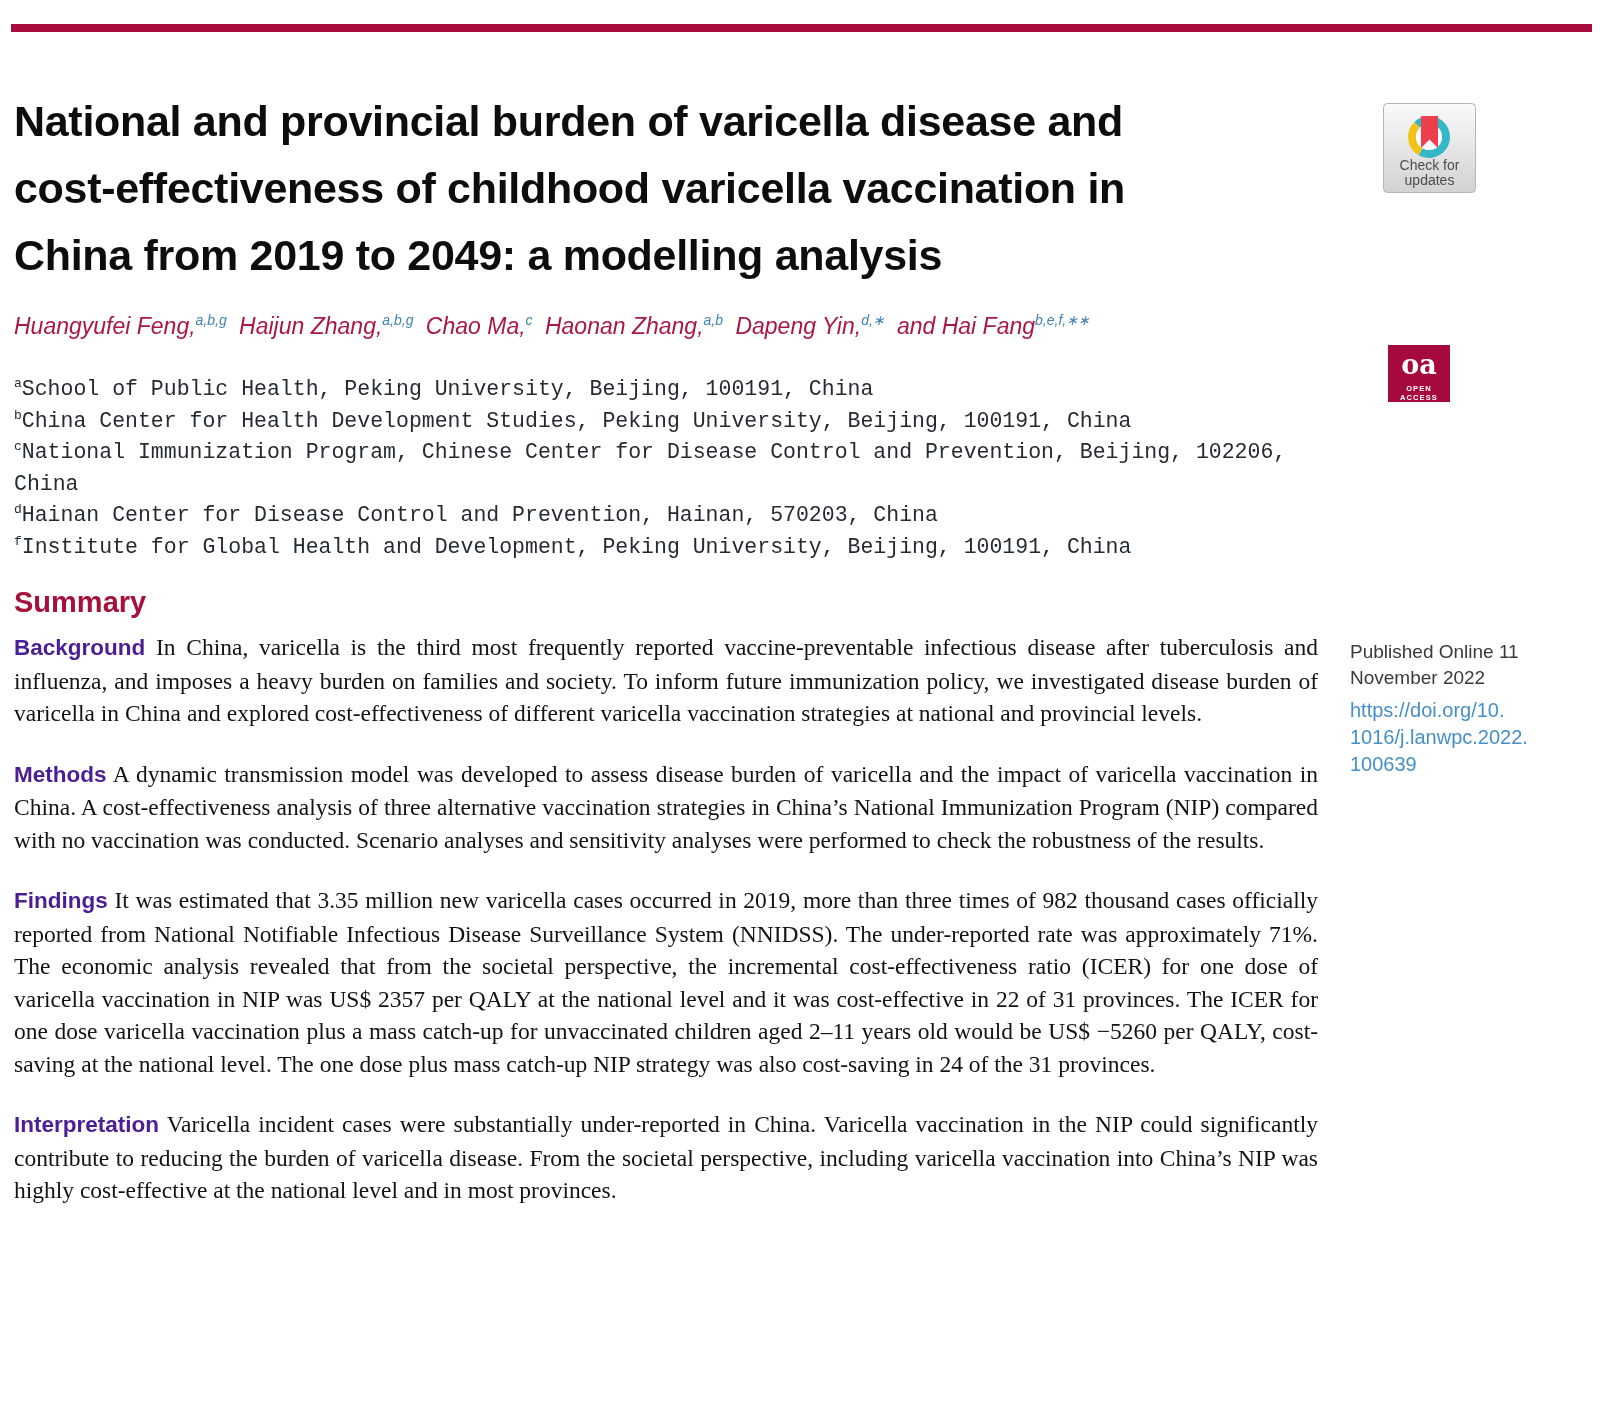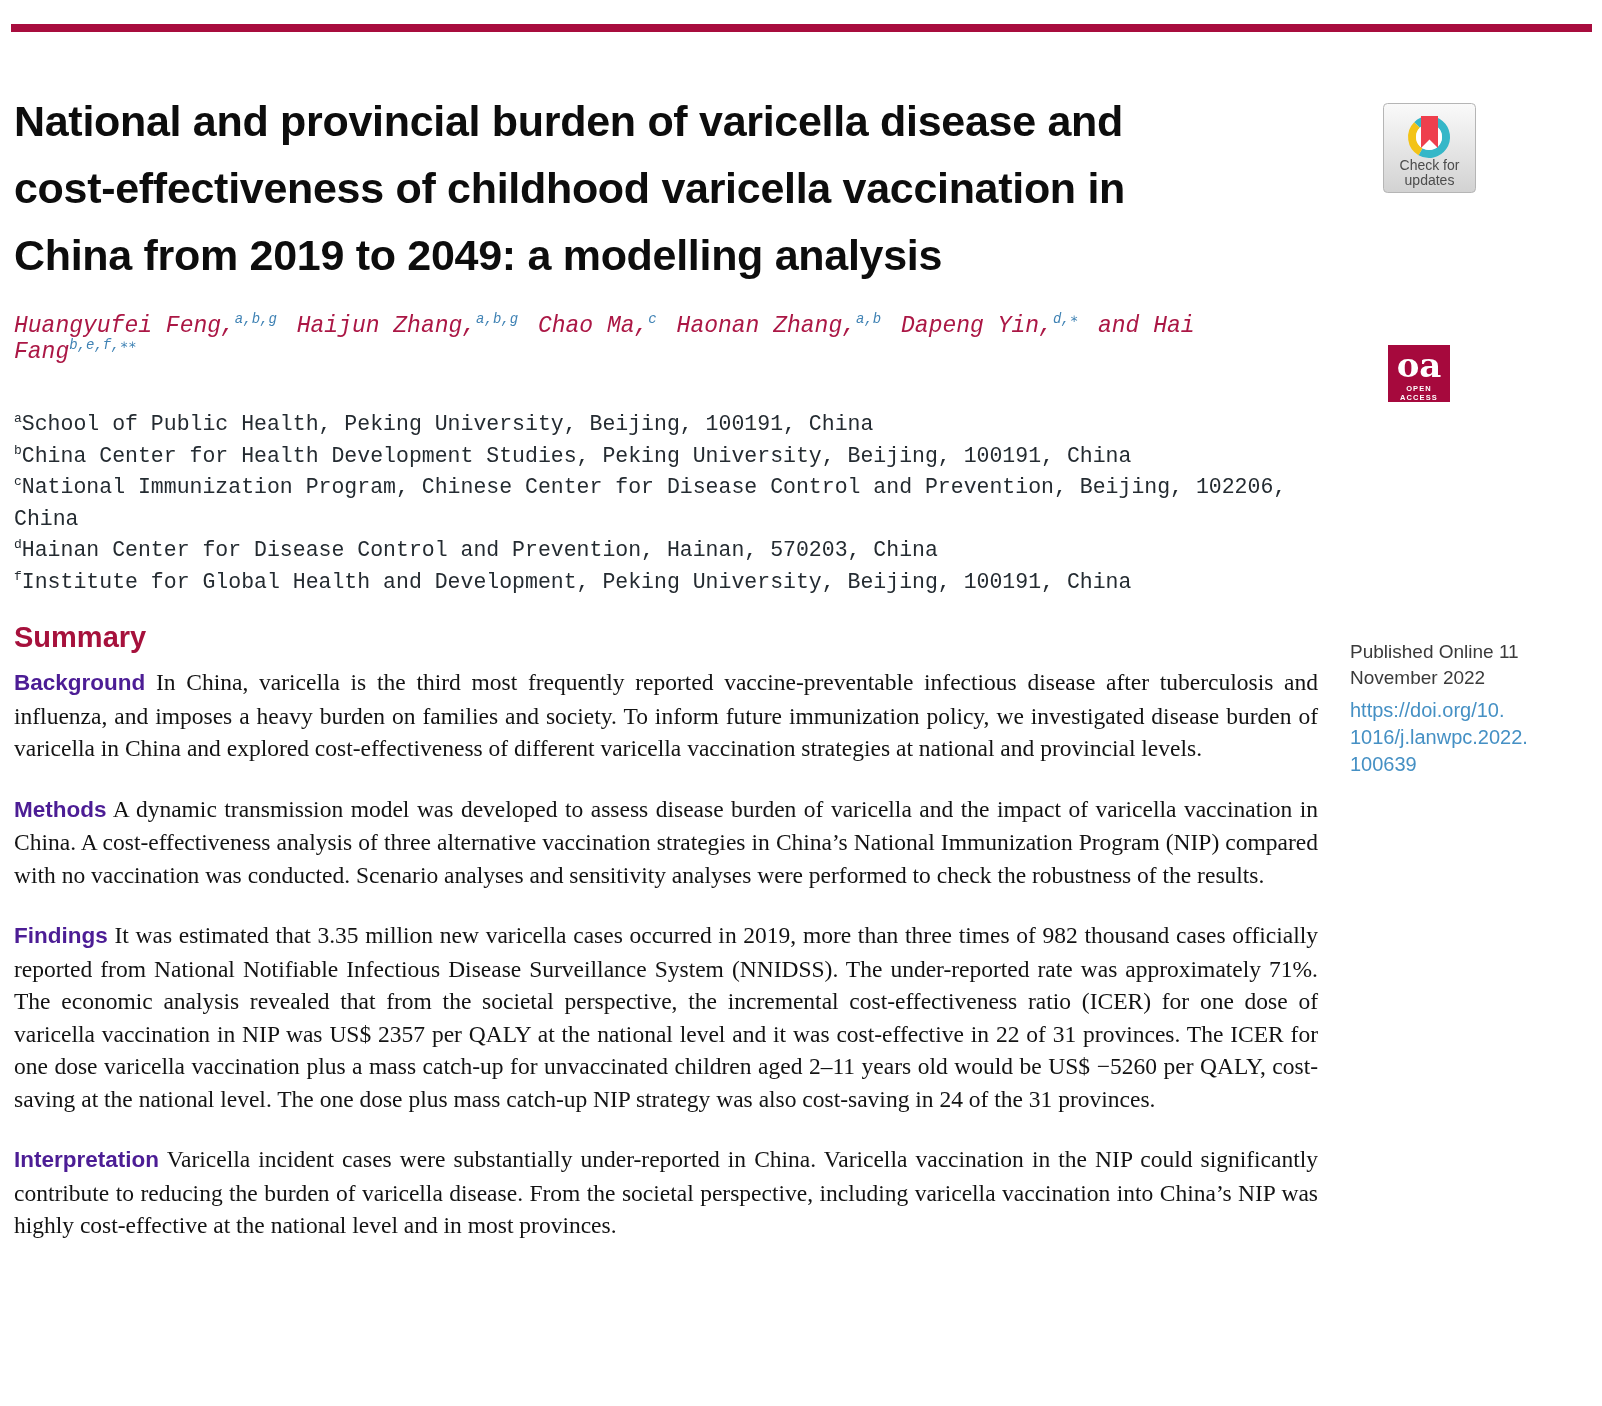--- a/index.html
+++ b/index.html
@@ -30,25 +30,25 @@
     font-family: "Liberation Sans", sans-serif;
     font-weight: 700;
     font-size: 43px;
     line-height: 67px;
     letter-spacing: -0.3px;
     color: #0d0d0d;
     width: 1190px;
     margin-bottom: 24px;
   }
   .authors {
-    font-family: Liberation Mono, monospace;
+    font-family: Liberation Sans, sans-serif;
     font-style: italic;
     font-size: 23px;
     color: #ab1745;
-    margin-bottom: 44px;
+    margin-bottom: 34px;
   }
   .author { margin-right: 6px; }
   .a-sup {
     font-size: 14px;
     font-style: italic;
     color: #3f82b4;
     vertical-align: super;
     line-height: 0;
   }
   .affiliations {
@@ -101,21 +101,21 @@
     top: 345px;
     width: 62px;
     height: 57px;
     background: #a6093d;
     color: #ffffff;
     text-align: center;
   }
   .oa-text {
     font-family: "DejaVu Serif", serif;
     font-weight: 700;
-    font-size: 34px;
+    font-size: 27px;
     line-height: 36px;
     letter-spacing: 0px;
     display: block;
     margin-top: 2px;
   }
   .oa-sub {
     font-family: "Liberation Sans", sans-serif;
     font-size: 7.5px;
     font-weight: 700;
     letter-spacing: 1.1px;

